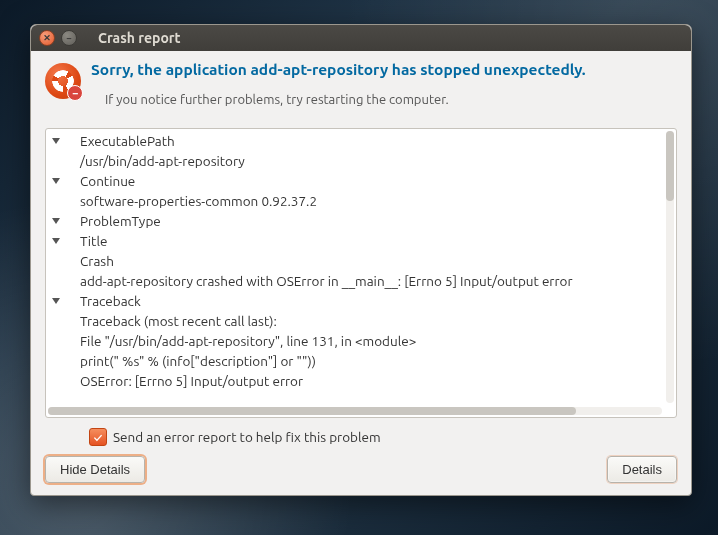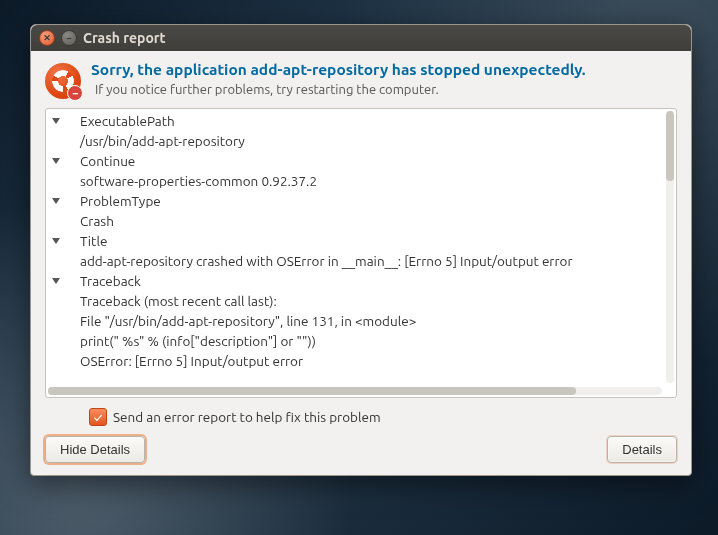--- a/index.html
+++ b/index.html
@@ -53,21 +53,21 @@
     border-radius: 50%;
     display: flex;
     align-items: center;
     justify-content: center;
     font-size: 9px;
     line-height: 1;
     color: #3a3a3a;
   }
   .tb-close { background: radial-gradient(circle at 35% 30%, #f79d7b, #e3592b); border:1px solid #8a4024;}
   .tb-min   { background: radial-gradient(circle at 35% 30%, #8b8982, #5f5d58); border:1px solid #3b3a36;}
-  .tb-title { margin-left: 0; }
+  .tb-title { margin-left: 15px; }
 
   .content {
     padding: 10px 14px 12px 14px;
   }
 
   .header-row {
     display: flex;
     align-items: flex-start;
     gap: 10px;
     margin-bottom: 8px;
@@ -104,21 +104,21 @@
     line-height:1;
   }
 
   .header-text h1 {
     margin: 0 0 4px 0;
     font-size: 15.5px;
     font-weight: bold;
     color: #0369a1;
   }
   .header-text p {
-    margin: 4px;
+    margin: 14px;
     font-size: 13px;
     color: #555;
   }
 
   .details-frame {
     border: 1px solid #c7c3bc;
     background: #ffffff;
     border-radius: 3px;
     height: 288px;
     position: relative;
@@ -238,25 +238,25 @@
             <div class="tree-row tree-val">/usr/bin/add-apt-repository</div>
             <div class="tree-row tree-key">
               <span class="tri"></span>
               <span>Continue</span>
             </div>
             <div class="tree-row tree-val">software-properties-common 0.92.37.2</div>
             <div class="tree-row tree-key">
               <span class="tri"></span>
               <span>ProblemType</span>
             </div>
+            <div class="tree-row tree-key">
+              <span class="tri"></span>
+              <span>Title</span>
+            </div>
             <div class="tree-row tree-val">Crash</div>
-            <div class="tree-row tree-key">
-              <span class="tri"></span>
-              <span>Title</span>
-            </div>
             <div class="tree-row tree-val">add-apt-repository crashed with OSError in __main__: [Errno 5] Input/output error</div>
             <div class="tree-row tree-key">
               <span class="tri"></span>
               <span>Traceback</span>
             </div>
             <div class="tree-row tree-val">Traceback (most recent call last):</div>
             <div class="tree-row tree-val">  File "/usr/bin/add-apt-repository", line 131, in &lt;module&gt;</div>
             <div class="tree-row tree-val">    print(" %s" % (info["description"] or ""))</div>
             <div class="tree-row tree-val">OSError: [Errno 5] Input/output error</div>
           </div>

